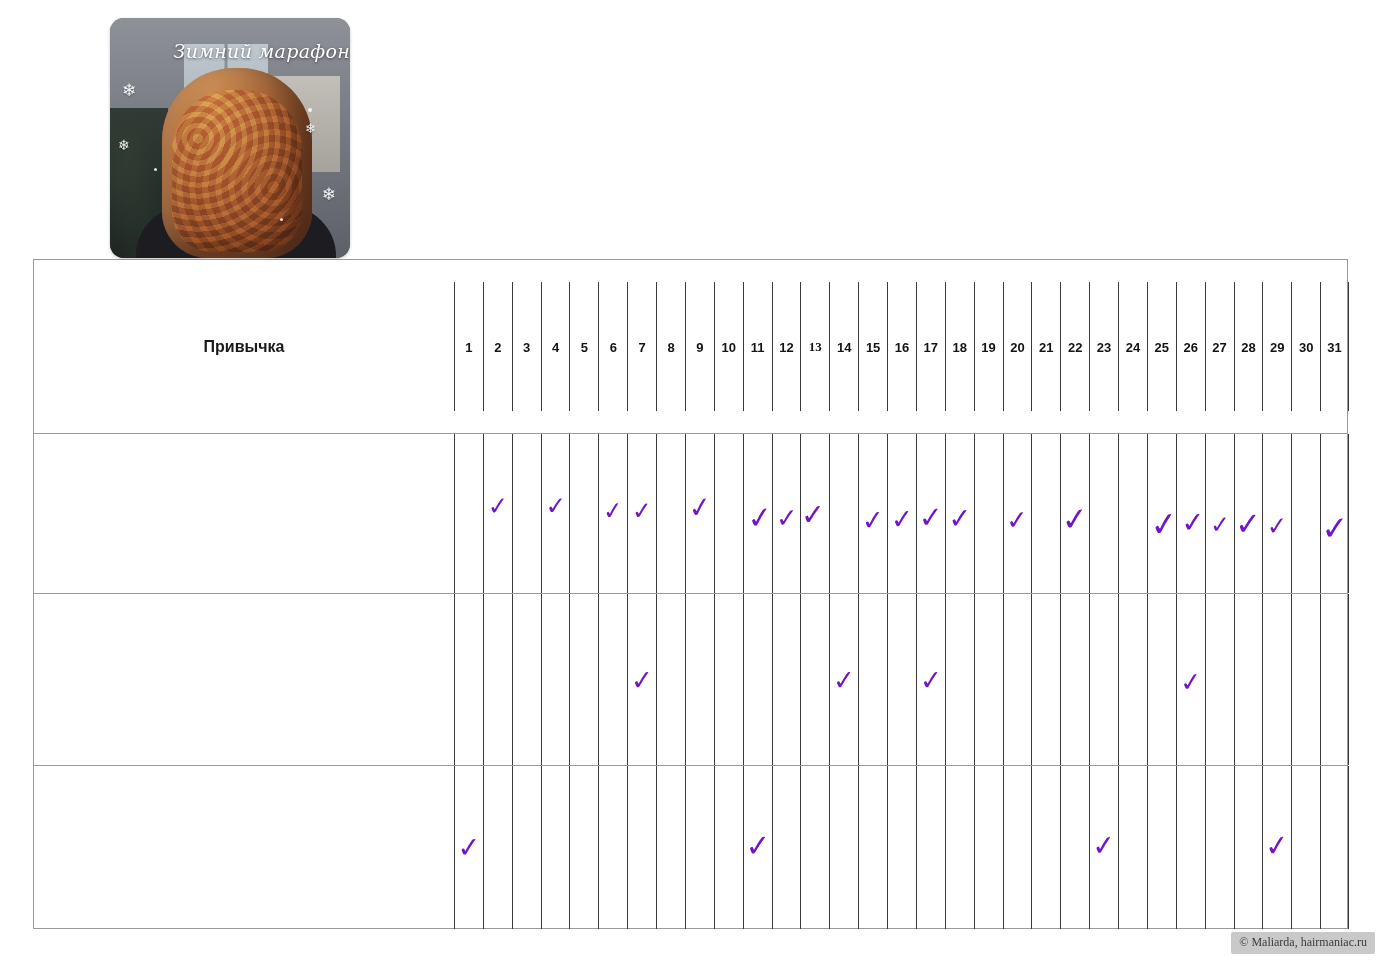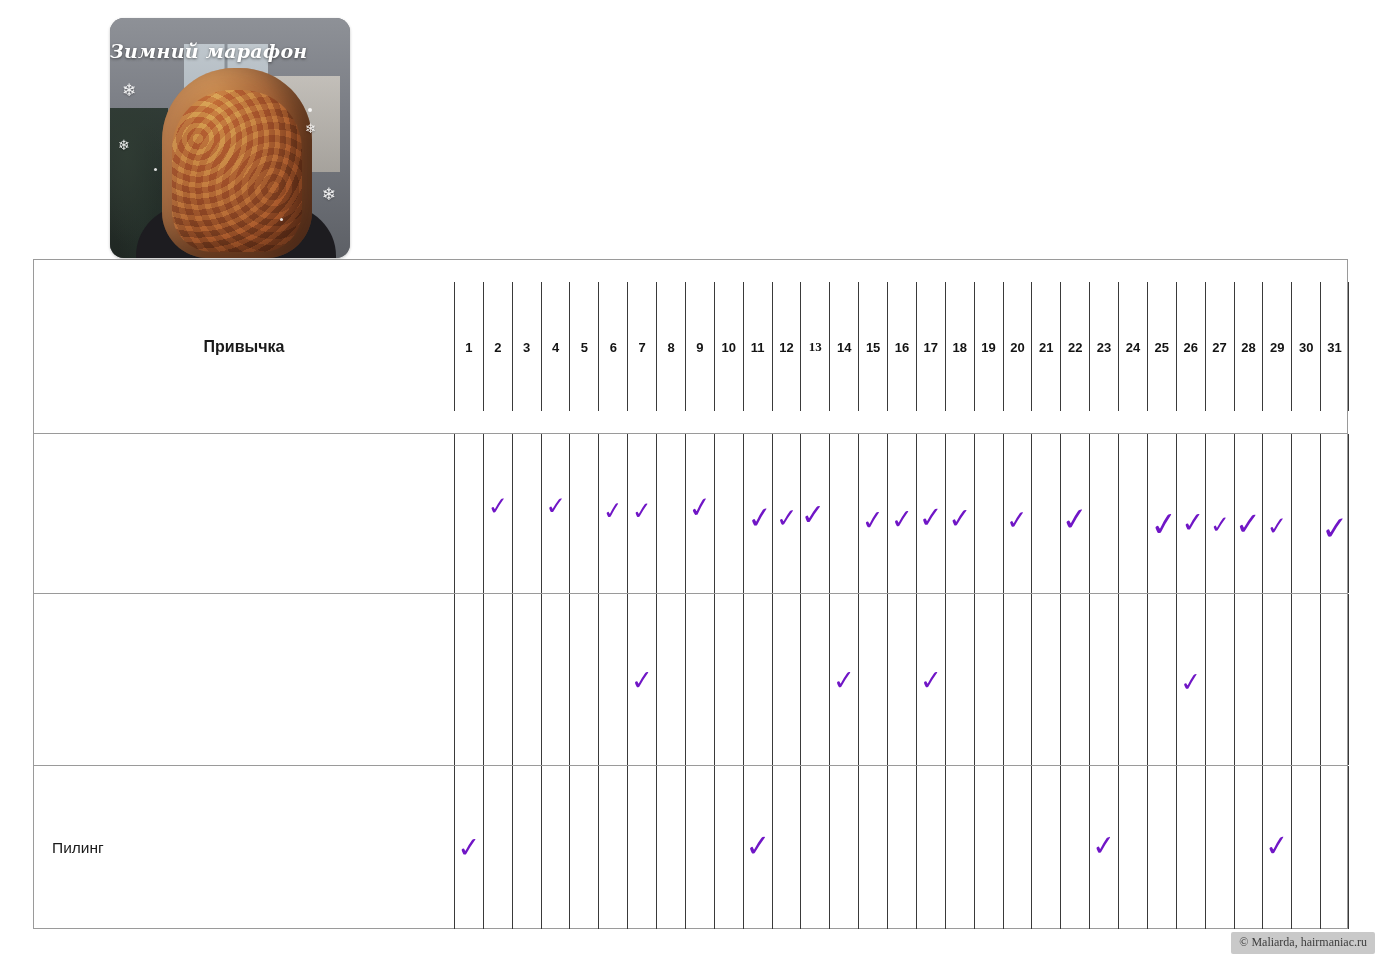--- a/index.html
+++ b/index.html
@@ -115,24 +115,24 @@
     width: 200px;
     height: 52px;
     border-radius: 50px 50px 0 0;
     background: #1d1c20;
   }
   #photo-title {
     position: absolute;
     left: 0;
     top: 22px;
     width: 100%;
-    text-align: left;
+    text-align: right;
     font-family: "DejaVu Serif", serif;
     font-style: italic;
-    font-weight: 700;
+    font-weight: 400;
     font-size: 19px;
     color: #ffffff;
     text-shadow: 0 1px 3px rgba(0,0,0,.55);
     letter-spacing: .3px;
   }
   .snow {
     position: absolute;
     color: #ffffff;
     opacity: .9;
     font-size: 17px;
@@ -498,21 +498,20 @@
         </div>
         <div class="daycol" style="left: 750.645px; width: 28.871px;"></div>
         <div class="daycol" style="left: 779.516px; width: 28.871px;"></div>
         <div class="daycol" style="left: 808.387px; width: 28.871px;"></div>
         <div class="daycol" style="left: 837.258px; width: 28.871px;"></div>
         <div class="daycol" style="left: 866.129px; width: 28.871px;"></div>
       </div>
   </div>
 
   <div class="row" id="row-3">
-    <div class="habit-label">Пилинг</div>
     <div class="days" id="days-3">
         <div class="daycol" style="left: 0px; width: 28.871px;">
           <span class="check" style="color: rgb(112, 22, 198); font-size: 28px; transform: translate(calc(-50% + 0px), calc(-50% + 0px)) rotate(-4deg);">✓</span>
         </div>
         <div class="daycol" style="left: 28.871px; width: 28.871px;"></div>
         <div class="daycol" style="left: 57.7419px; width: 28.871px;"></div>
         <div class="daycol" style="left: 86.6129px; width: 28.871px;"></div>
         <div class="daycol" style="left: 115.484px; width: 28.871px;"></div>
         <div class="daycol" style="left: 144.355px; width: 28.871px;"></div>
         <div class="daycol" style="left: 173.226px; width: 28.871px;"></div>

